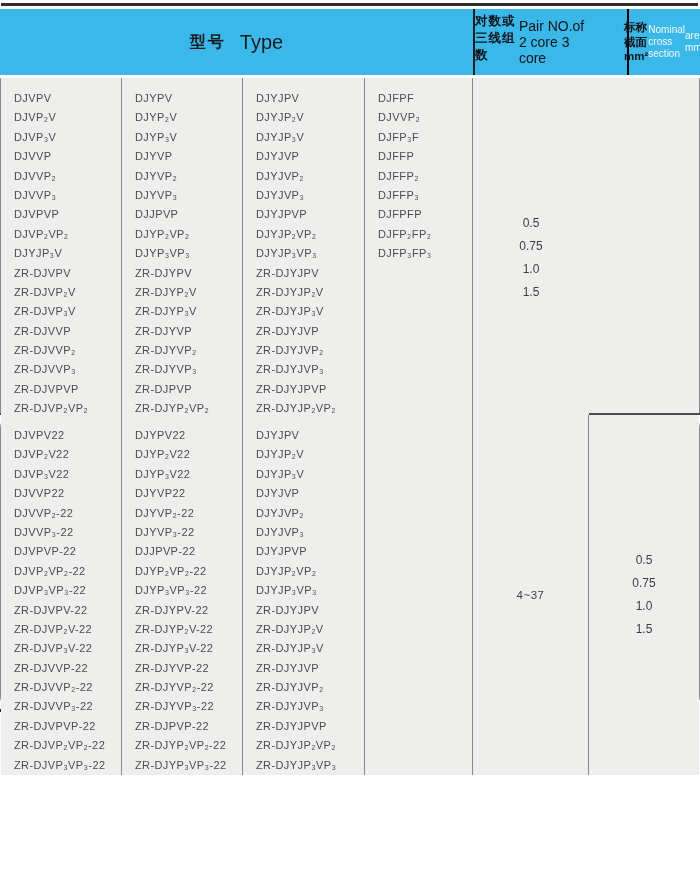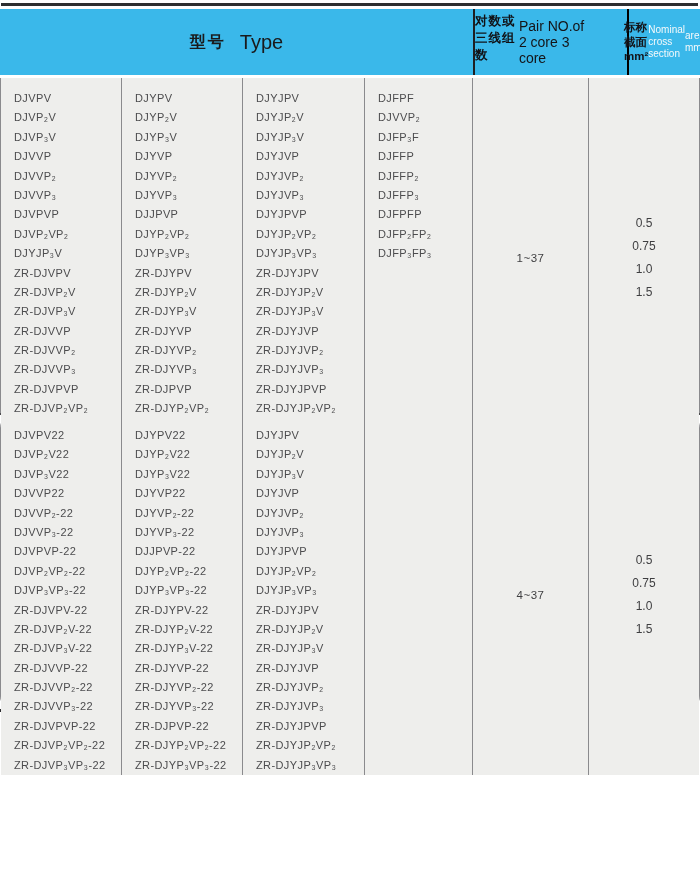--- a/index.html
+++ b/index.html
@@ -152,23 +152,20 @@
           <div class="model-code">DJFPF</div>
           <div class="model-code">DJVVP₂</div>
           <div class="model-code">DJFP₃F</div>
           <div class="model-code">DJFFP</div>
           <div class="model-code">DJFFP₂</div>
           <div class="model-code">DJFFP₃</div>
           <div class="model-code">DJFPFP</div>
           <div class="model-code">DJFP₂FP₂</div>
           <div class="model-code">DJFP₃FP₃</div>
         </div>
-      <div class="td pair-col">
-        <span class="pair-range">1~37</span>
-      </div>
       <div class="td cross-col">
         <div>
             <div class="cross-val">0.5</div>
             <div class="cross-val">0.75</div>
             <div class="cross-val">1.0</div>
             <div class="cross-val">1.5</div>
           </div>
       </div>
     </div>
 

